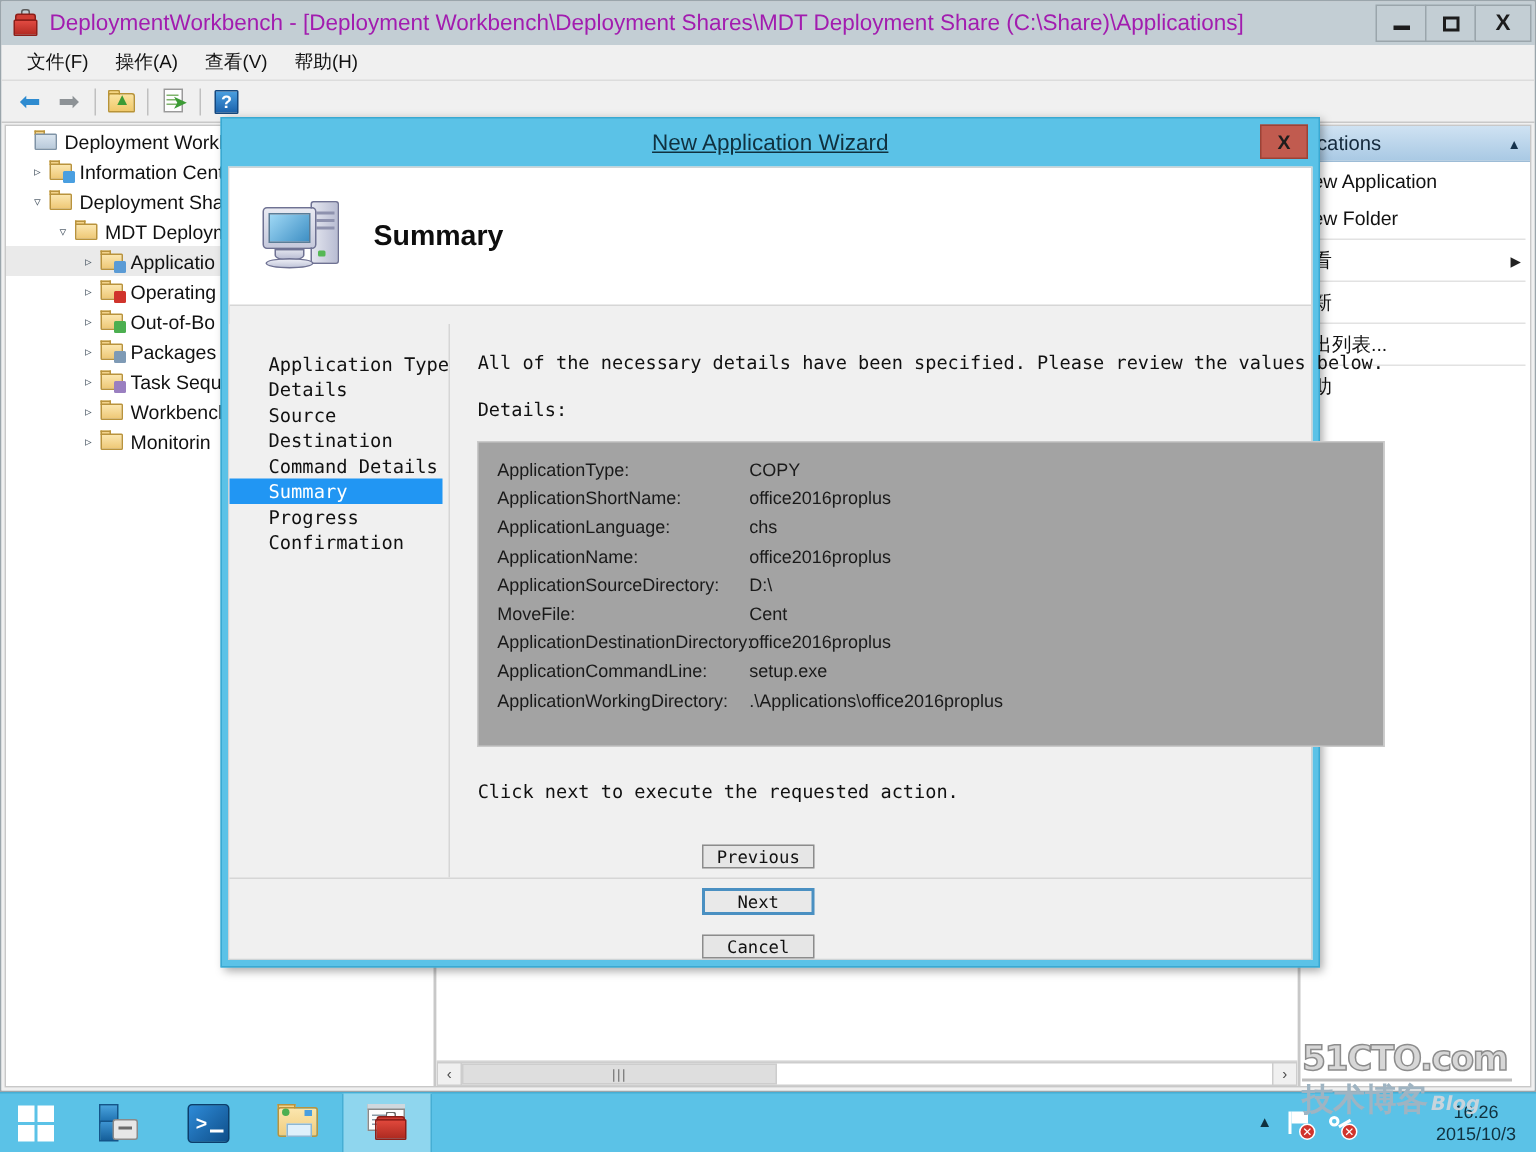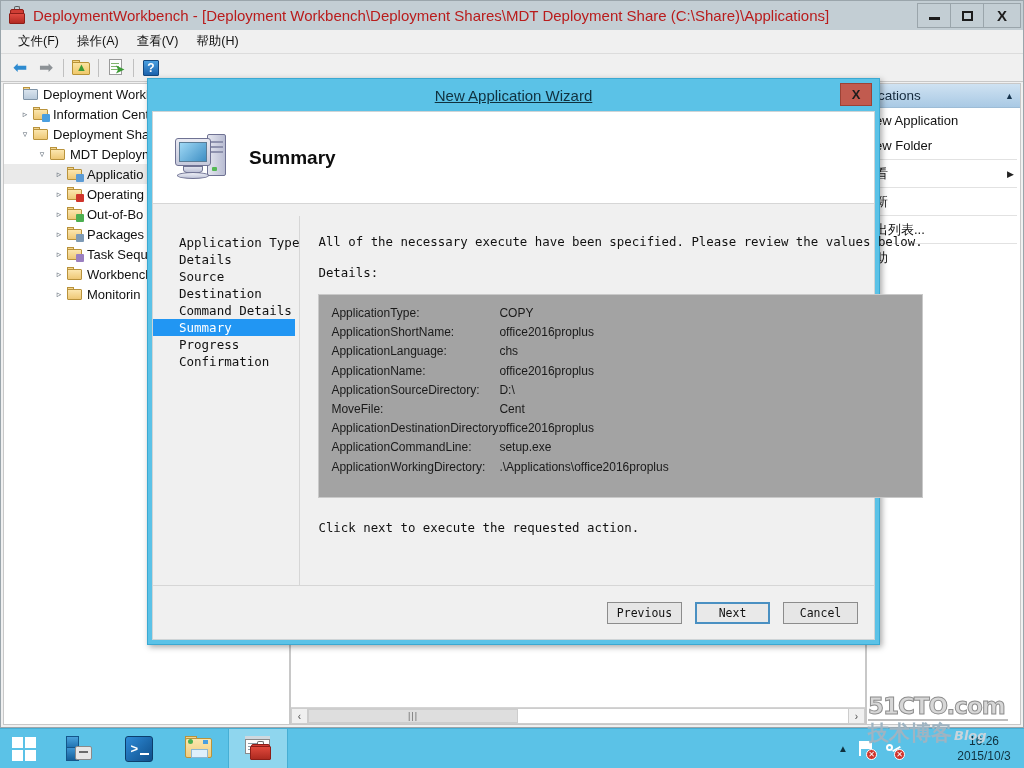--- a/index.html
+++ b/index.html
@@ -52,21 +52,21 @@
   }
   #app-icon .tb-handle {
     position: absolute; left: 7px; top: 0px;
     width: 6px; height: 4px;
     border: 1px solid #5b5b5b;
     border-bottom: none;
     border-radius: 2px 2px 0 0;
   }
   #window-title {
     font-size: 15px;
-    color: #b91c1c;
+    color: #a21caf;
     white-space: nowrap;
     letter-spacing: 0px;
   }
   #win-controls {
     position: absolute;
     right: 2px; top: 2px;
     display: flex;
     height: 25px;
   }
   .win-btn {
@@ -408,20 +408,21 @@
   .dtl-key { width: 168px; flex: 0 0 168px; }
   .dtl-val { }
   #wz-clicknext { margin-top: 22px; }
   #wz-footer {
     height: 54px;
     background: #f0f0f0;
     border-top: 1px solid #d6d6d6;
     display: flex; align-items: center; justify-content: flex-end;
     padding-right: 16px;
     gap: 13px;
+    flex-direction: column;
   }
   .wz-btn {
     width: 75px; height: 22px;
     background: #e6e6e6;
     border: 1px solid #8c8c8c;
     font-family: "DejaVu Sans Mono", monospace;
     font-size: 11.5px;
     color: #111;
     display: flex; align-items: center; justify-content: center;
   }
@@ -780,21 +781,21 @@
           <div class="step">Details</div>
           <div class="step">Source</div>
           <div class="step">Destination</div>
           <div class="step">Command Details</div>
           <div class="step active">Summary</div>
           <div class="step">Progress</div>
           <div class="step">Confirmation</div>
         </div>
 
         <div id="wz-content">
-          <div class="wz-para">All of the necessary execute have been specified.  Please review the values below.</div>
+          <div class="wz-para">All of the necessary details have been specified.  Please review the values below.</div>
           <div class="wz-para" id="wz-details-label">Details:</div>
 
           <div id="details-box">
             <div class="dtl-row">
               <span class="dtl-key">ApplicationType:</span>
               <span class="dtl-val">COPY</span>
             </div>
             <div class="dtl-row">
               <span class="dtl-key">ApplicationShortName:</span>
               <span class="dtl-val">office2016proplus</span>

